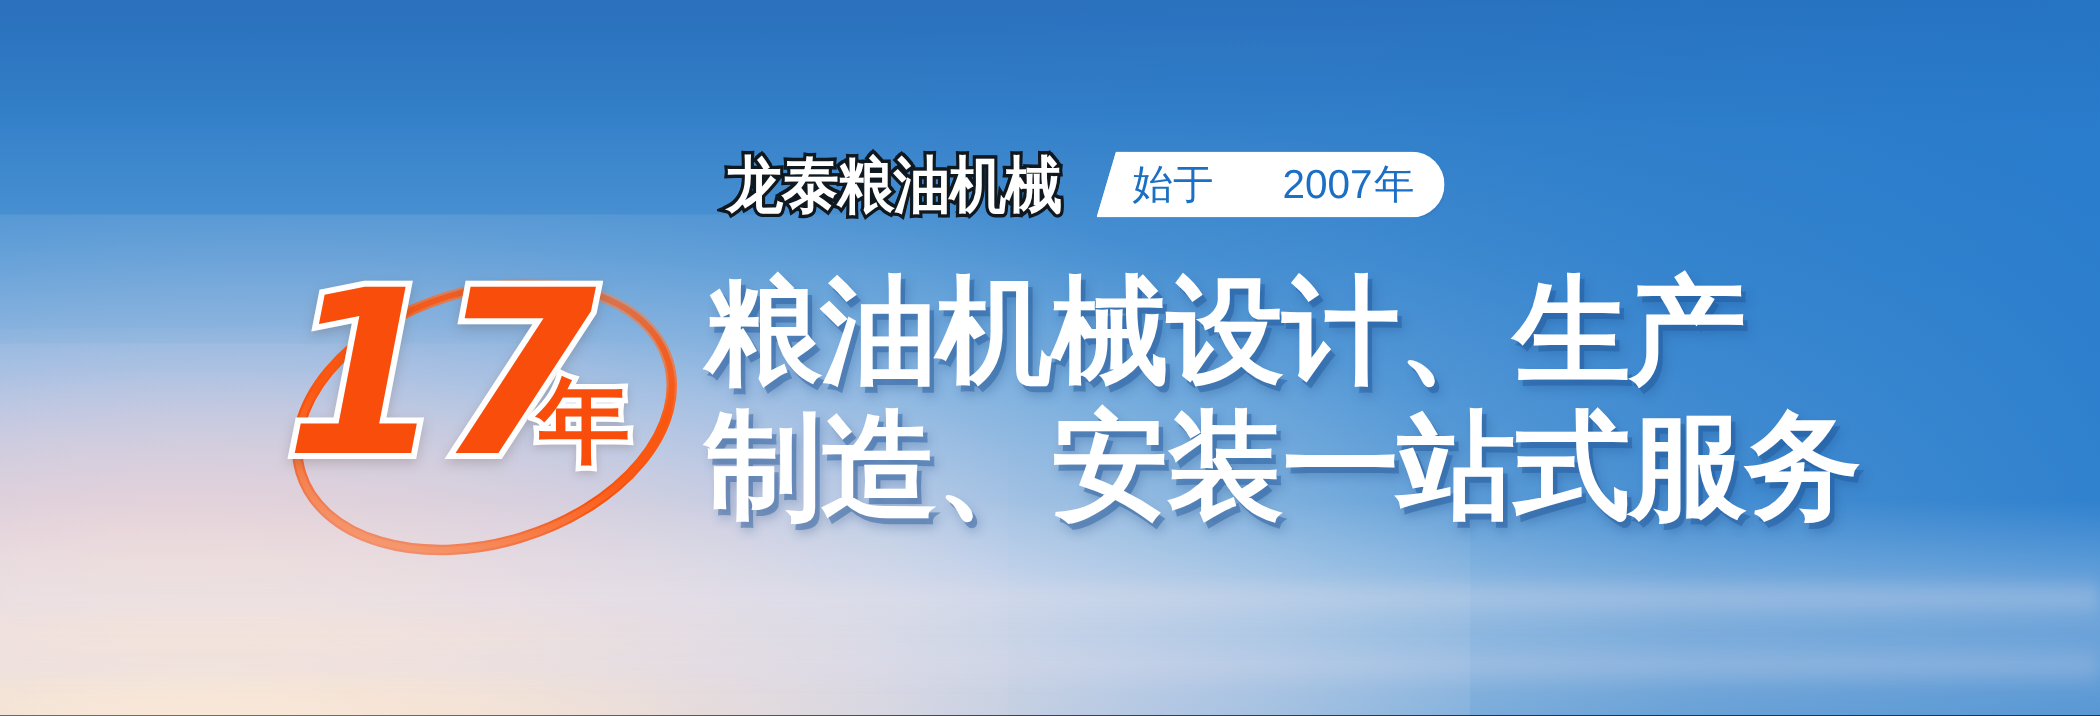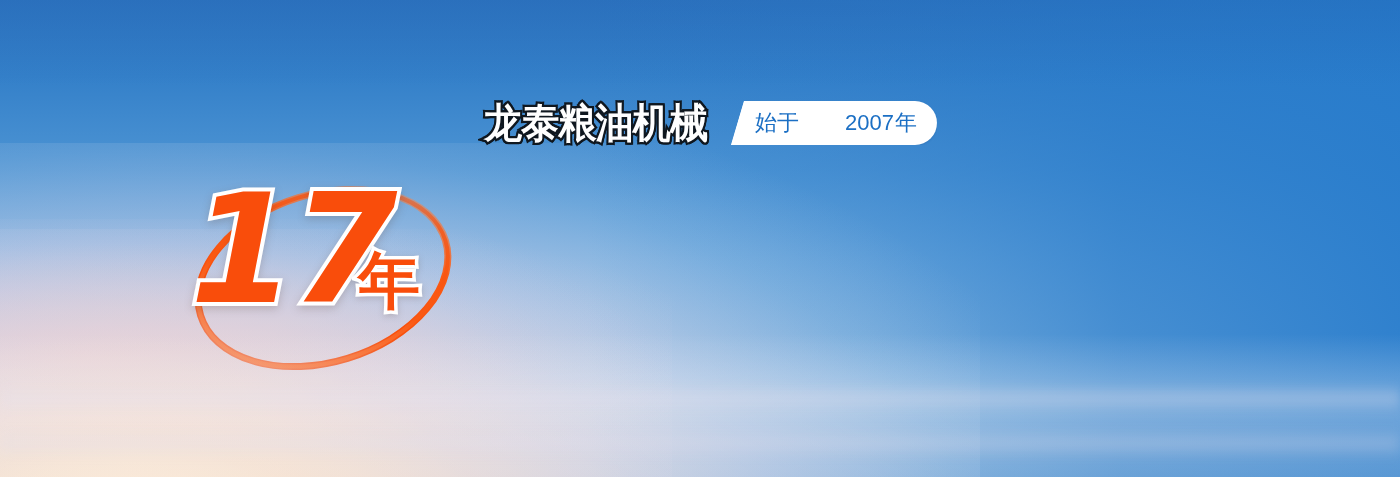--- a/index.html
+++ b/index.html
@@ -163,21 +163,21 @@
   }
   .year-badge {
     position: relative;
     margin-left: 7px;
     height: 44px;
     display: flex;
     align-items: center;
     padding: 0 20px 0 24px;
     background: #ffffff;
     color: #1B6FC4;
-    font-size: 22px;
+    font-size: 27px;
     white-space: nowrap;
     border-radius: 0 22px 22px 0;
     clip-path: polygon(13px 0, 100% 0, 100% 100%, 0 100%);
     box-shadow: 0 1px 2px rgba(20,60,110,0.18);
   }
   .year-badge::before {
     content: "";
     position: absolute;
     left: 0; top: 0; bottom: 0;
     width: 22px;
@@ -307,15 +307,19 @@
         <g transform="rotate(-17 145 100)">
           <ellipse cx="145" cy="100" rx="128" ry="84" fill="none" stroke="url(#swooshGrad)" stroke-width="7"></ellipse>
           <ellipse cx="145" cy="100" rx="128" ry="84" fill="none" stroke="url(#swooshGrad2)" stroke-width="4" opacity="0.85"></ellipse>
         </g>
       </svg>
 
       <div class="anniv-17">17</div>
       <div class="anniv-nian">年</div>
     </div>
 
+    <div class="headline">
+      <div class="headline-line">粮油机械设计、生产</div>
+      <div class="headline-line">制造、安装一站式服务</div>
+    </div>
 
   </div>
 </div>
 
 </body></html>

